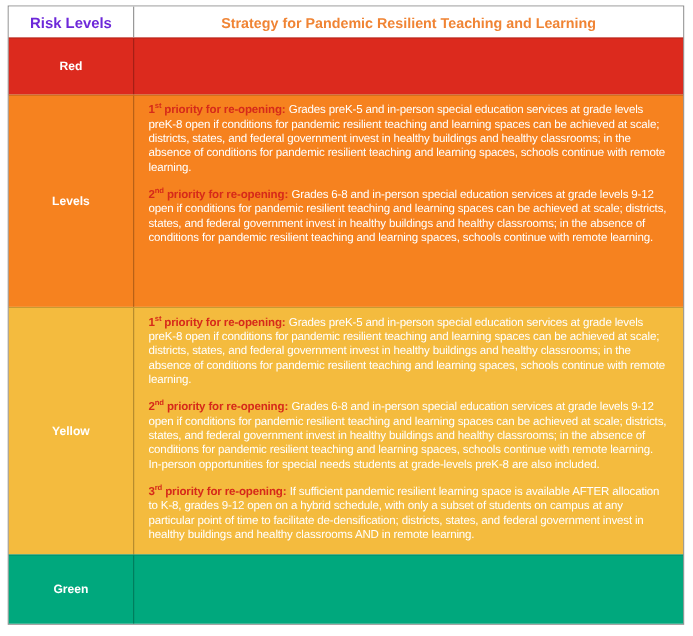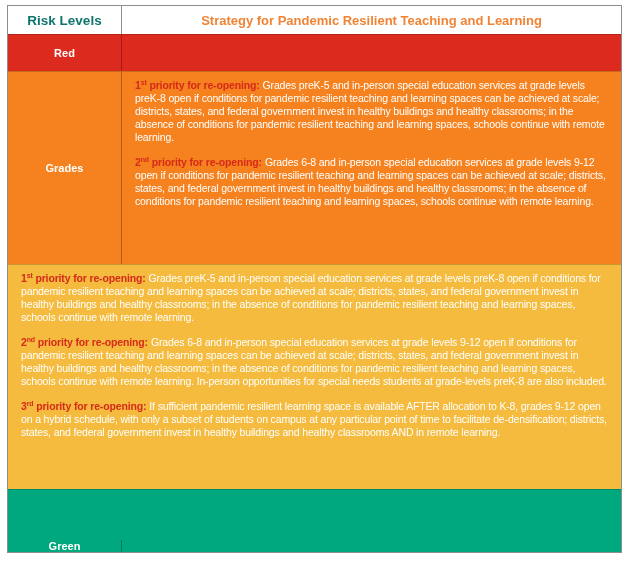--- a/index.html
+++ b/index.html
@@ -26,21 +26,21 @@
     display: flex;
     align-items: center;
     justify-content: center;
     box-sizing: border-box;
   }
   .content-cell { flex: 1; box-sizing: border-box; }
 
   .header-row { height: 28px; background: #ffffff; }
   .header-row .label-cell {
     border-right: 1px solid #8e8e8e;
-    color: #0f766e;
+    color: #6d28d9;
     font-weight: bold;
     font-size: 13.5px;
   }
   .header-row .content-cell {
     display: flex;
     align-items: center;
     justify-content: center;
     color: #f08434;
     font-weight: bold;
     font-size: 13px;
@@ -53,24 +53,24 @@
     font-weight: bold;
     font-size: 11px;
   }
   .color-row .content-cell {
     padding: 7px 14px 5px 13px;
     color: #ffffff;
     font-size: 10.5px;
     line-height: 13px;
     letter-spacing: -0.15px;
   }
-  .row-red    { height: 37px;  background: #dc2a1e; }
+  .row-red    { height: 52px;  background: #dc2a1e; }
   .row-orange { height: 193px; background: #f6821f; }
   .row-yellow { height: 225px; background: #f4bb3e; }
-  .row-green  { height: 63px;  background: #00a87d; align-items: flex-end; }
+  .row-green  { height: 63px;  background: #00a87d; }
 
   .row-red .content-cell, .row-green .content-cell {
     display: flex; flex-direction: column; justify-content: center;
   }
 
   .para { margin: 0 0 12px 0; }
   .para:last-child { margin-bottom: 0; }
   .lead { color: #d62a1a; font-weight: bold; margin-right: 3px; }
   .lead sup { font-size: 7px; vertical-align: super; line-height: 0; }
 </style>
@@ -83,28 +83,29 @@
     <div class="row header-row">
       <div class="label-cell">Risk Levels</div>
       <div class="content-cell">Strategy for Pandemic Resilient Teaching and Learning</div>
     </div>
 
     <div class="row color-row row-red">
       <div class="label-cell">Red</div>
     </div>
 
     <div class="row color-row row-orange">
-      <div class="label-cell">Grades</div>
+      <div class="label-cell">Levels</div>
       <div class="content-cell">
         <p class="para"><strong class="lead"><span>1</span><sup>st</sup><span> priority for re-opening:</span></strong><span>Grades preK-5 and in-person special education services at grade levels preK-8 open if conditions for pandemic resilient teaching and learning spaces can be achieved at scale; districts, states, and federal government invest in healthy buildings and healthy classrooms; in the absence of conditions for pandemic resilient teaching and learning spaces, schools continue with remote learning.</span></p>
         <p class="para"><strong class="lead"><span>2</span><sup>nd</sup><span> priority for re-opening:</span></strong><span>Grades 6-8 and in-person special education services at grade levels 9-12 open if conditions for pandemic resilient teaching and learning spaces can be achieved at scale; districts, states, and federal government invest in healthy buildings and healthy classrooms; in the absence of conditions for pandemic resilient teaching and learning spaces, schools continue with remote learning.</span></p>
       </div>
     </div>
 
     <div class="row color-row row-yellow">
+      <div class="label-cell">Yellow</div>
       <div class="content-cell">
         <p class="para"><strong class="lead"><span>1</span><sup>st</sup><span> priority for re-opening:</span></strong><span>Grades preK-5 and in-person special education services at grade levels preK-8 open if conditions for pandemic resilient teaching and learning spaces can be achieved at scale; districts, states, and federal government invest in healthy buildings and healthy classrooms; in the absence of conditions for pandemic resilient teaching and learning spaces, schools continue with remote learning.</span></p>
         <p class="para"><strong class="lead"><span>2</span><sup>nd</sup><span> priority for re-opening:</span></strong><span>Grades 6-8 and in-person special education services at grade levels 9-12 open if conditions for pandemic resilient teaching and learning spaces can be achieved at scale; districts, states, and federal government invest in healthy buildings and healthy classrooms; in the absence of conditions for pandemic resilient teaching and learning spaces, schools continue with remote learning. In-person opportunities for special needs students at grade-levels preK-8 are also included.</span></p>
         <p class="para"><strong class="lead"><span>3</span><sup>rd</sup><span> priority for re-opening:</span></strong><span>If sufficient pandemic resilient learning space is available AFTER allocation to K-8, grades 9-12 open on a hybrid schedule, with only a subset of students on campus at any particular point of time to facilitate de-densification; districts, states, and federal government invest in healthy buildings and healthy classrooms AND in remote learning.</span></p>
       </div>
     </div>
 
     <div class="row color-row row-green">
       <div class="label-cell">Green</div>
     </div>

